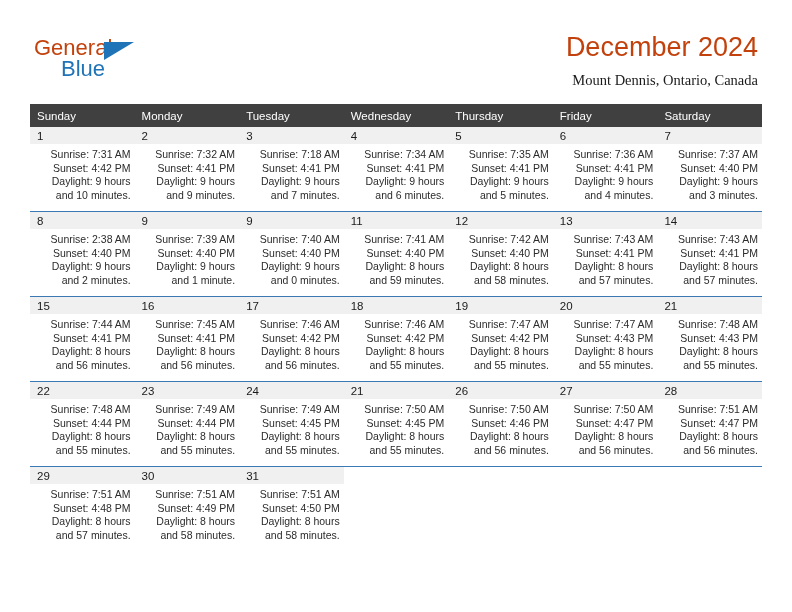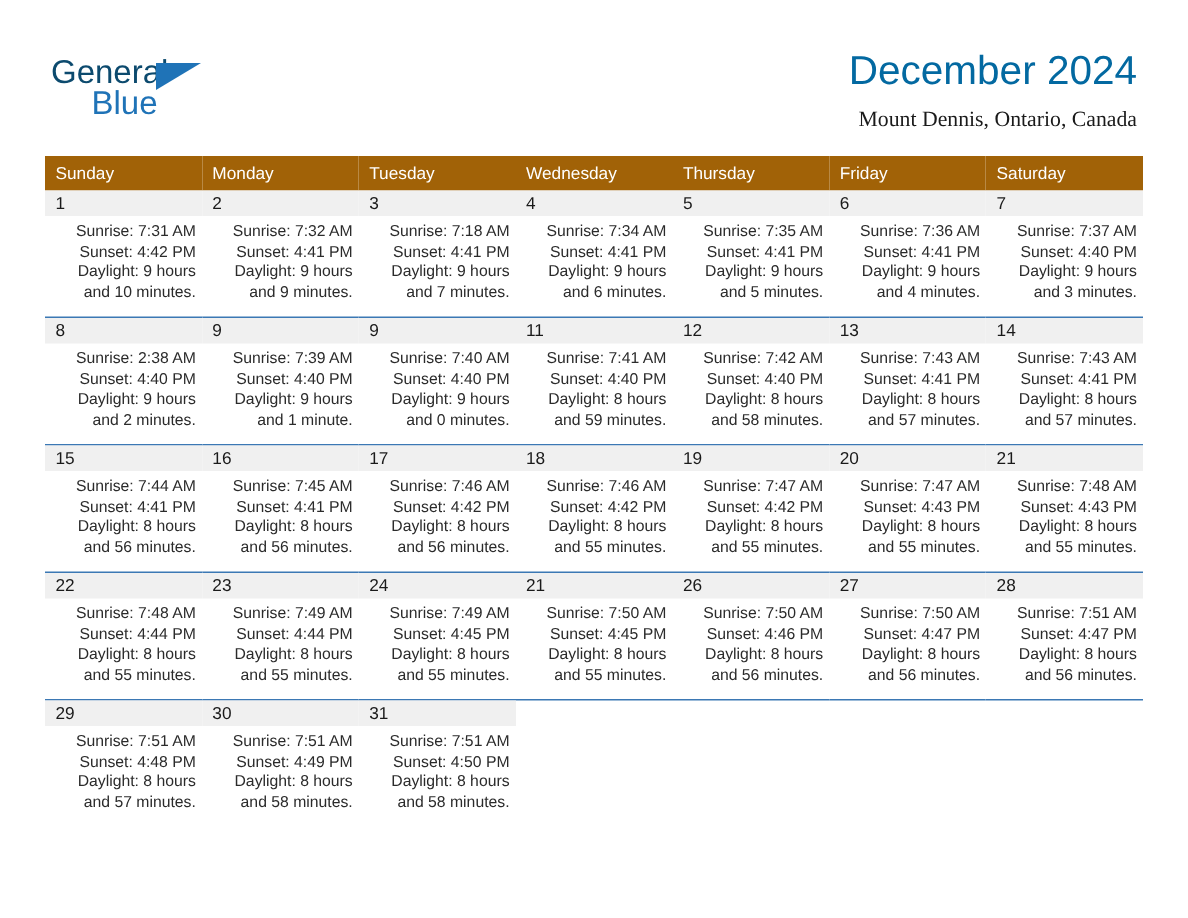--- a/index.html
+++ b/index.html
@@ -35,21 +35,21 @@
     top: 36px;
     width: 170px;
     height: 48px;
   }
   .logo-general {
     position: absolute;
     left: 0;
     top: 0;
     font-size: 22px;
     letter-spacing: 0px;
-    color: #0c4a6e;
+    color: #c2410c;
     font-family: "Liberation Sans", sans-serif;
     line-height: 24px;
   }
   .logo-triangle {
     position: absolute;
     left: 70px;
     top: 6px;
     width: 0;
     height: 0;
     border-left: 30px solid #1f73b7;
@@ -65,21 +65,21 @@
     line-height: 24px;
   }
   .title-block {
     position: absolute;
     right: 34px;
     top: 30px;
     text-align: right;
   }
   .cal-title {
     font-size: 27px;
-    color: #0369a1;
+    color: #c2410c;
     line-height: 34px;
     white-space: nowrap;
   }
   .cal-subtitle {
     font-size: 14.5px;
     color: #1a1a1a;
     line-height: 20px;
     margin-top: 6px;
     white-space: nowrap;
     font-family: Liberation Serif, serif;
@@ -88,21 +88,21 @@
   
   .calendar {
     position: absolute;
     left: 30px;
     top: 104px;
     width: 732px;
     border-collapse: collapse;
     table-layout: fixed;
   }
   .calendar th {
-    background: #a16207;
+    background: #404040;
     color: #ffffff;
     font-size: 11.5px;
     font-weight: normal;
     text-align: left;
     padding: 5px 0 5px 7px;
     height: 13px;
     border: none;
   }
   .calendar td {
     width: 104.5px;

